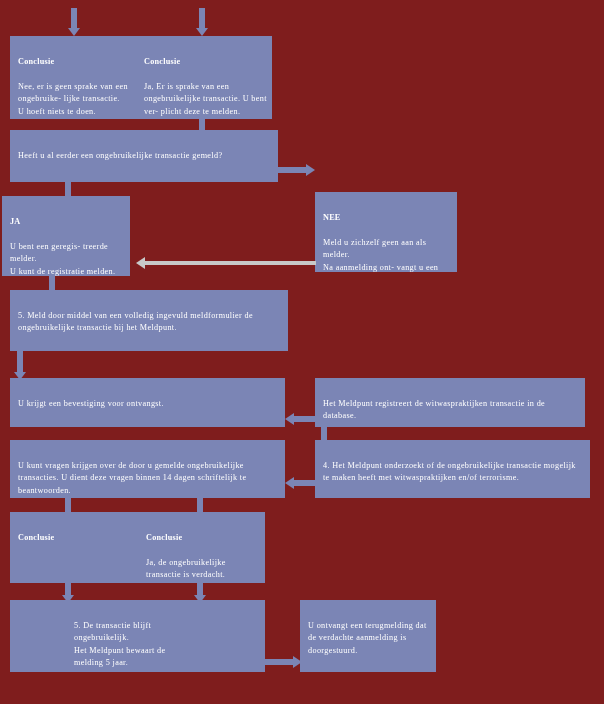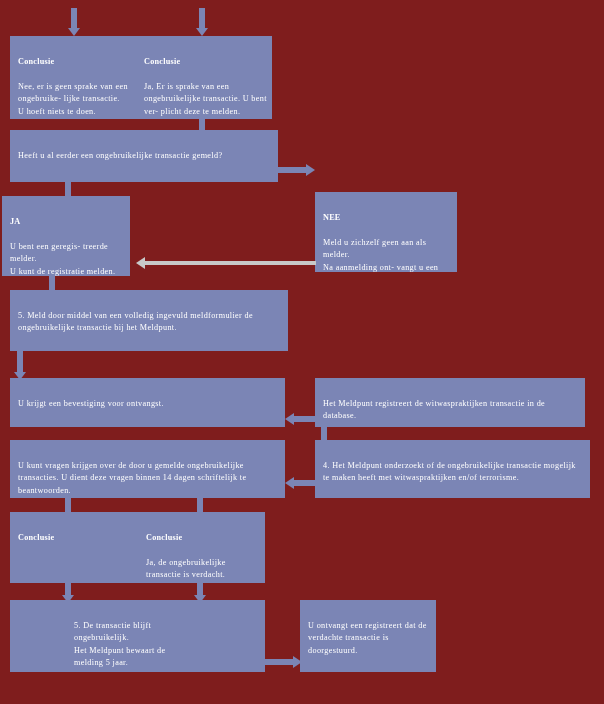--- a/index.html
+++ b/index.html
@@ -270,16 +270,16 @@
 Het Meldpunt bewaart de melding 5 jaar.</span>
     </div>
   </div>
 
   <div class="arrow-right" style="left:265px; top:656px; width:37px; height:12px;">
     <div class="shaft" style="width:30px; top:3px; height:6px;"></div>
     <div class="head"></div>
   </div>
 
   <div class="box" style="left:300px; top:600px; width:136px; height:72px;">
-    <span class="bd">U ontvangt een registreert dat de verdachte transactie is doorgestuurd.</span>
+    <span class="bd">U ontvangt een terugmelding dat de verdachte aanmelding is doorgestuurd.</span>
   </div>
 
 </div>
 
 </body></html>

